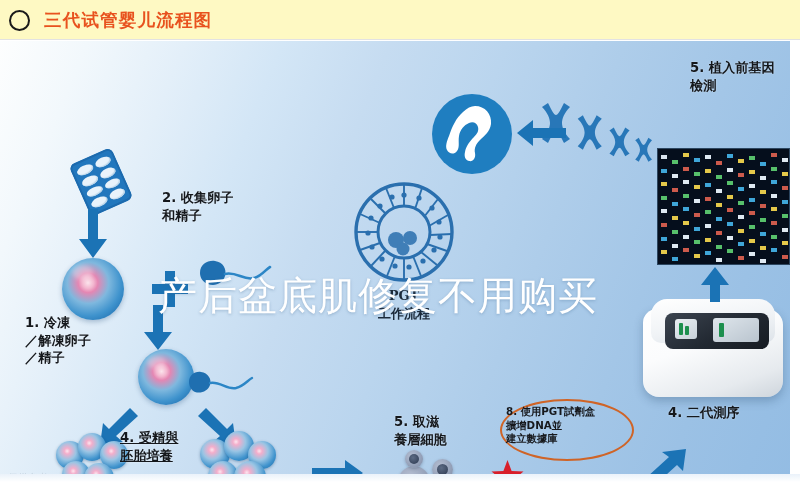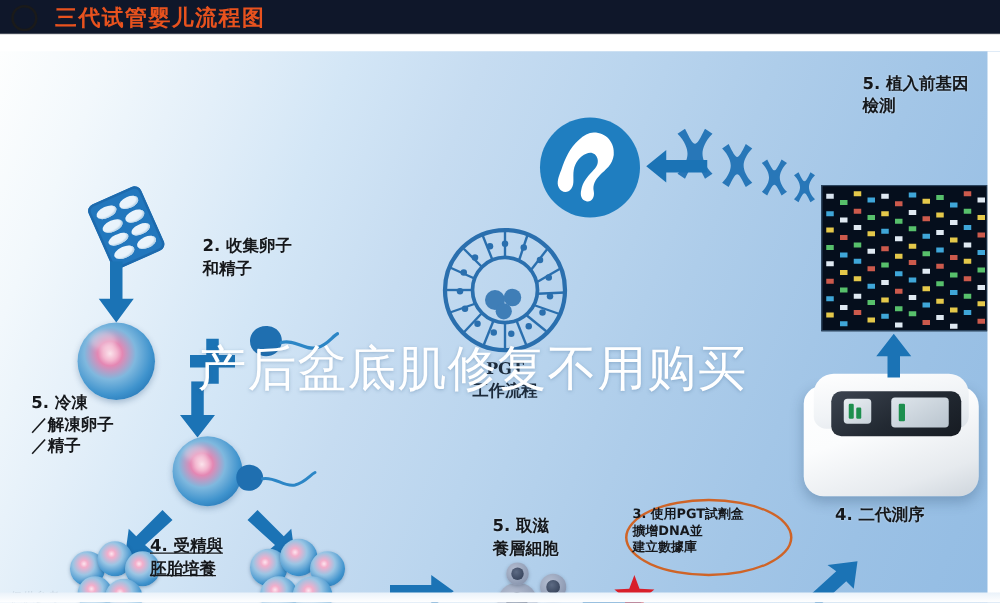--- a/index.html
+++ b/index.html
@@ -1,21 +1,21 @@
 <!DOCTYPE html>
 <html><head>
 <meta charset="utf-8">
 <style>
   * { margin:0; padding:0; box-sizing:border-box; }
   html,body { width:800px; height:482px; overflow:hidden; background:#ffffff;
               font-family:"Liberation Sans", sans-serif; }
 
   
-  #header { position:absolute; left:0; top:0; width:800px; height:28px;
-            background:#0f172a; display:flex; align-items:center; padding-left:9px; }
+  #header { position:absolute; left:0; top:0; width:800px; height:40px;
+            background:#fef9c3; display:flex; align-items:center; padding-left:9px; }
   #bullet-circle { width:21px; height:21px; border:2.6px solid #1a1a1a;
                    border-radius:50%; flex:0 0 auto; }
   #header-title { margin-left:14px; font-size:17.5px; font-weight:bold;
                   color:#e8521e; letter-spacing:1.2px;
                   font-family:"DejaVu Sans", sans-serif; }
   #header-rule { position:absolute; left:0; bottom:0; width:800px; height:1px;
                  background:#e2e2e2; }
 
   
   #poster { position:absolute; left:0; top:41px; width:800px; height:441px;
@@ -186,21 +186,21 @@
   <div class="sperm" style="left:196px; top:216px;">
     <svg width="76" height="36" viewBox="0 0 76 36">
       <path d="M4 16 C4 7 12 3 19 4 C27 5 31 12 29 19 C27 26 19 30 12 27 C7 25 4 21 4 16 Z" fill="#1f6fb0"></path>
       <path d="M29 17 C40 14 48 24 58 21 C66 19 70 12 74 10" stroke="#2c86c6" stroke-width="2.6" fill="none" stroke-linecap="round"></path>
     </svg>
   </div>
 
   <div class="lbl" style="left:162px; top:148px;">2. 收集卵子
 和精子</div>
 
-  <div class="lbl" style="left:25px; top:273px;">5. 冷凍
+  <div class="lbl" style="left:25px; top:273px;">1. 冷凍
 ／解凍卵子
 ／精子</div>
 
   <div class="arrow" style="left:143px; top:264px;">
     <svg width="30" height="46" viewBox="0 0 30 46">
       <path d="M10 0 H20 V27 H29 L15 45 L1 27 H10 Z" fill="#1b73b5"></path>
     </svg>
   </div>
 
   <div class="egg" style="left:138px; top:308px; width:56px; height:56px;"></div>
@@ -266,21 +266,21 @@
     </svg>
   </div>
 
   <div id="red-star">
     <svg width="33" height="33" viewBox="0 0 33 33">
       <path d="M16.5 0 L20.6 11 L32.5 11.6 L23.2 19.2 L26.4 30.8 L16.5 24.1 L6.6 30.8 L9.8 19.2 L0.5 11.6 L12.4 11 Z" fill="#d81f2a"></path>
     </svg>
   </div>
 
   <div id="pgt-oval"></div>
-  <div id="pgt-oval-text">3. 使用PGT試劑盒
+  <div id="pgt-oval-text">8. 使用PGT試劑盒
 擴增DNA並
 建立數據庫</div>
 
   <div class="arrow" style="left:646px; top:404px;">
     <svg width="44" height="42" viewBox="0 0 44 42">
       <path d="M40 4 L37 26 L31 20 L9 40 L1 32 L23 12 L16 7 Z" fill="#1b73b5"></path>
     </svg>
   </div>
 
   <div id="sequencer">

